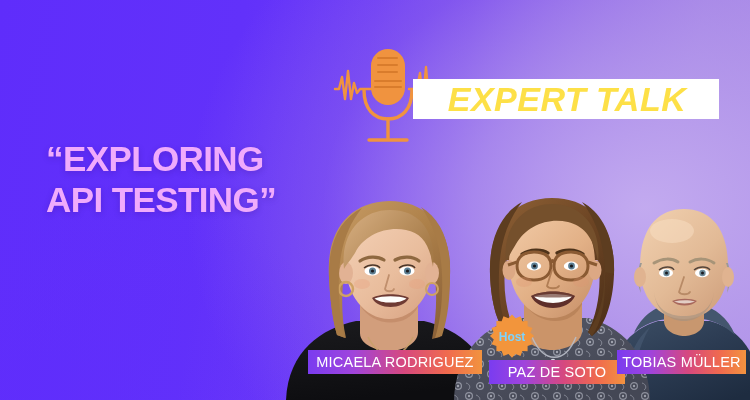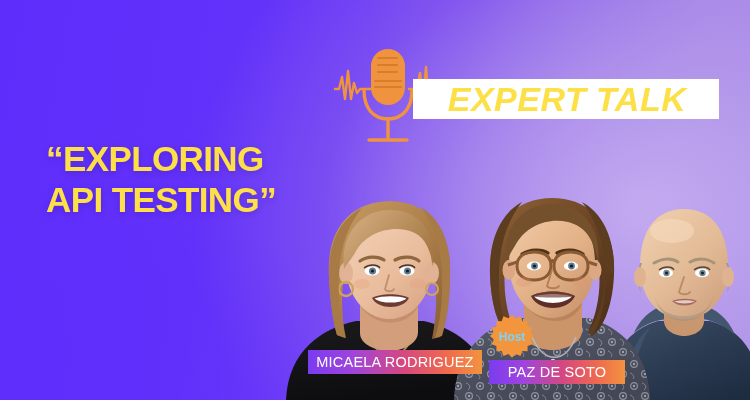--- a/index.html
+++ b/index.html
@@ -33,21 +33,21 @@
     position: absolute;
     inset: 0;
     background: radial-gradient(ellipse 420px 320px at 6% 96%, rgba(95,45,252,0.55) 0%, rgba(95,45,252,0) 70%);
   }
 
   
   #title {
     position: absolute;
     left: 46px;
     top: 138px;
-    color: #fde047;
+    color: #f0abfc;
     font-weight: 800;
     font-size: 35px;
     line-height: 1.18;
     letter-spacing: -0.6px;
     white-space: pre-line;
     text-shadow: 0 2px 6px rgba(40,10,110,0.22);
   }
 
   
   #mic-wrap {
@@ -377,14 +377,15 @@
     <svg class="star" width="46" height="46" viewBox="0 0 46 46">
       <path d="M23 0.5 L26.6 4.3 L31.5 2.3 L33.4 7.2 L38.6 6.9 L38.6 12.2 L43.5 13.9 L41.2 18.6 L45.1 22.1 L41.2 25.6 L43.5 30.3 L38.6 32 L38.6 37.3 L33.4 37 L31.5 41.9 L26.6 39.9 L23 43.7 L19.4 39.9 L14.5 41.9 L12.6 37 L7.4 37.3 L7.4 32 L2.5 30.3 L4.8 25.6 L0.9 22.1 L4.8 18.6 L2.5 13.9 L7.4 12.2 L7.4 6.9 L12.6 7.2 L14.5 2.3 L19.4 4.3 Z" fill="#F2953C"></path>
     </svg>
     <div id="host-label">Host</div>
   </div>
 
   <div class="name-badge" id="badge-micaela">MICAELA RODRIGUEZ</div>
 
   <div class="name-badge" id="badge-paz">PAZ DE SOTO</div>
 
+  <div class="name-badge" id="badge-tobias">TOBIAS MÜLLER</div>
 
 </div>
 
 </body></html>

